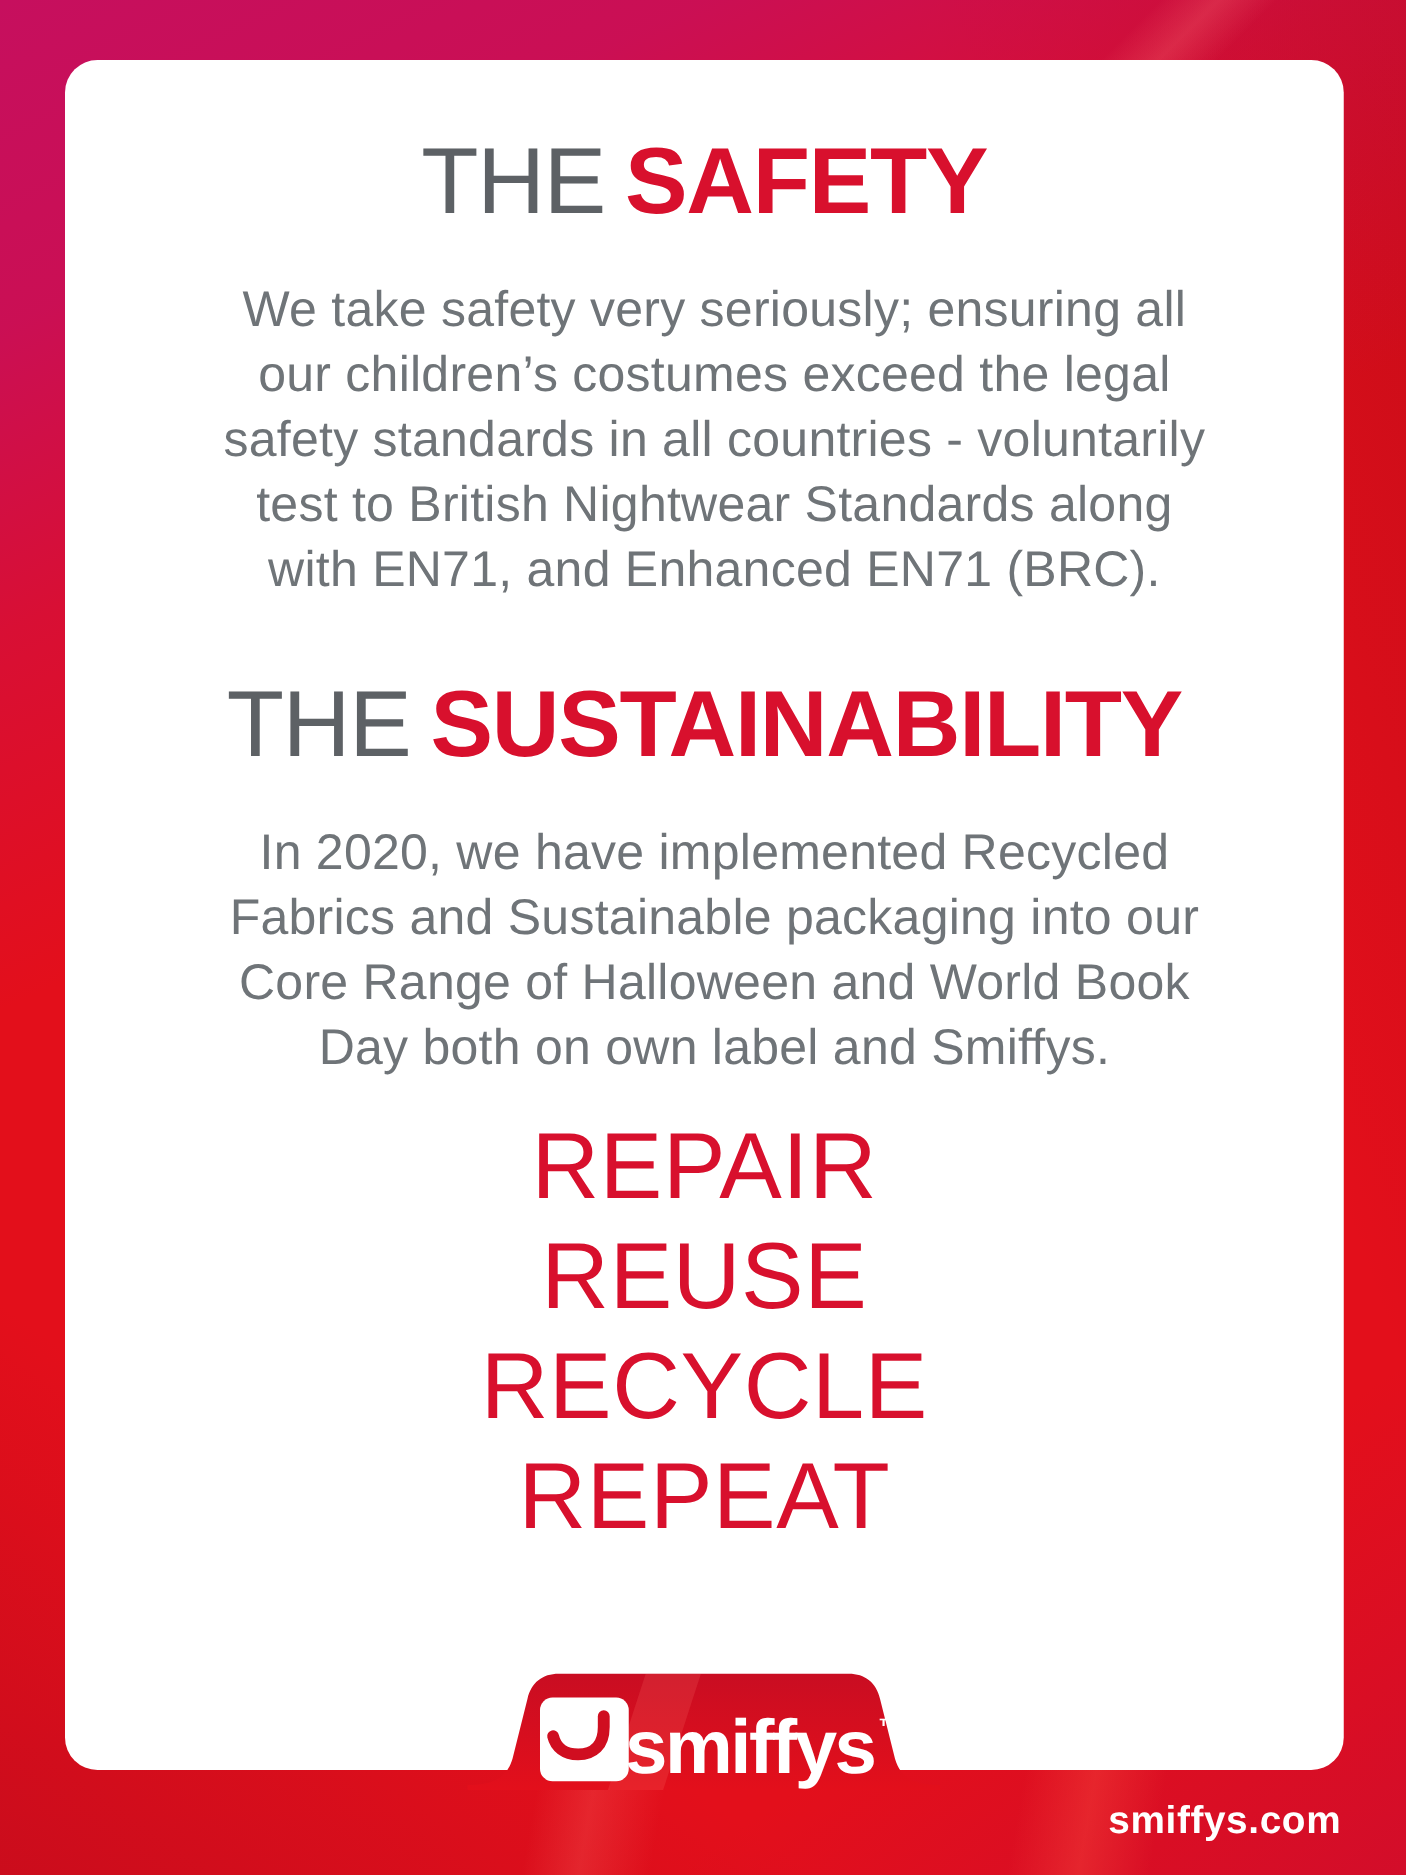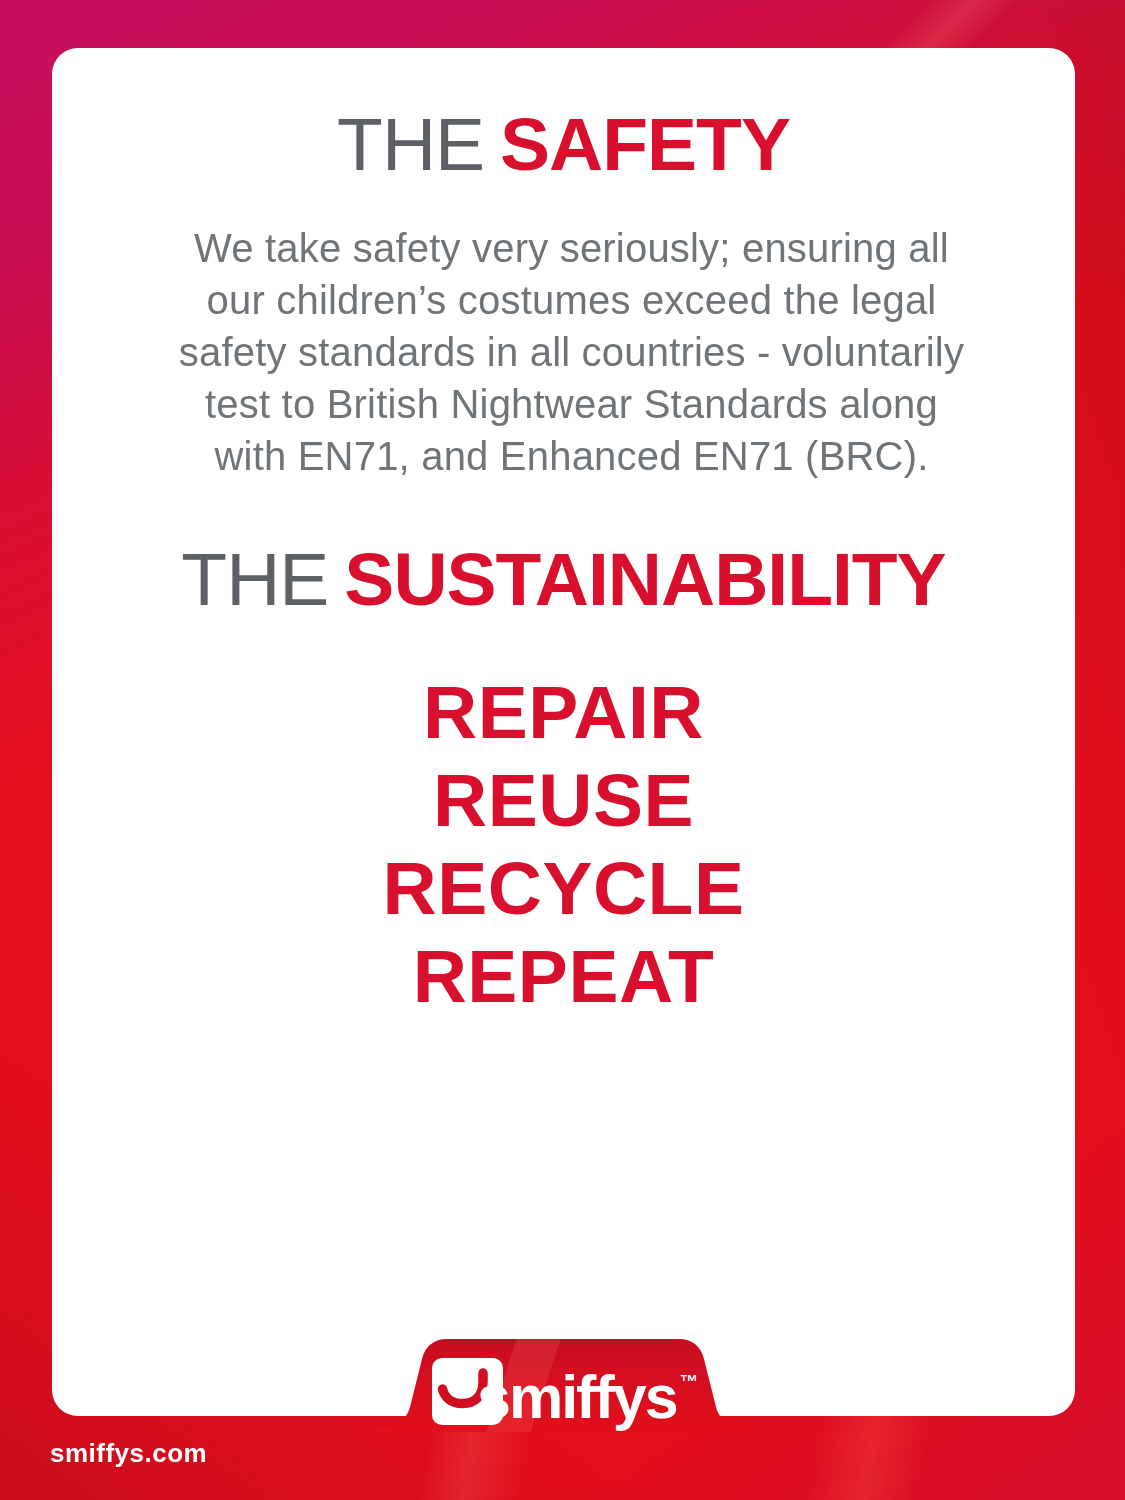--- a/index.html
+++ b/index.html
@@ -41,62 +41,63 @@
   }
   .heading{font-size:75px;line-height:1.1;letter-spacing:-1px;white-space:nowrap;}
   .heading .pre{color:var(--heading-gray);font-weight:400;margin-right:16px;}
   .heading .main{color:var(--accent-red);font-weight:700;}
   .heading-2{margin-top:56px;}
   .body-text{
     margin:36px auto 0 auto;color:var(--body-gray);
     font-size:40px;line-height:52px;letter-spacing:0.2px;font-weight:400;padding-left:16px;
   }
   .mantra{
-    margin-top:48px;color:var(--accent-red);
-    font-size:75px;line-height:88px;font-weight:700;letter-spacing:0.5px;
+    margin-top:24px;color:var(--accent-red);
+    font-size:75px;line-height:88px;font-weight:400;letter-spacing:0.5px;
   }
 
   
   .tab{position:absolute;left:372px;top:1332px;width:382px;height:100px;display:block;}
   .tab-stop-top{stop-color:#c90d22;}
   .tab-stop-bottom{stop-color:var(--background-red);}
   .tab-streak{fill:rgba(255,120,110,0.18);}
 
   
   .smile-box{
     position:absolute;left:432px;top:1358px;width:71px;height:67px;
     background:var(--card-white);border-radius:10px;
   }
   .smile-box svg{position:absolute;inset:0;}
   .smile-path{fill:none;stroke:var(--tab-red);stroke-width:9.5;stroke-linecap:round;}
   .wordmark{
-    position:absolute;left:477px;top:1352px;height:90px;line-height:90px;
+    position:absolute;left:500px;top:1352px;height:90px;line-height:90px;
     color:#ffffff;font-size:61px;font-weight:700;letter-spacing:-2px;white-space:nowrap;
   }
   .tm{display:inline-block;font-size:19px;font-weight:700;letter-spacing:0;transform:translateY(-30px);margin-left:3px;}
   .site{
-    position:absolute;left:50px;top:1438px;width:1023px;text-align:left;
-    color:#ffffff;font-size:26px;font-weight:700;letter-spacing:0.5px;
+    position:absolute;left:50px;top:1438px;width:1023px;text-align:right;
+    color:#ffffff;font-size:31px;font-weight:700;letter-spacing:0.5px;
   }
 </style>
 </head>
 <body>
 
 <div class="stage">
   <div class="bg"></div>
 
   <div class="card">
     <div class="heading">
       <span class="pre">THE</span><span class="main">SAFETY</span>
     </div>
     <p class="body-text">We take safety very seriously; ensuring all<br>our children’s costumes exceed the legal<br>safety standards in all countries - voluntarily<br>test to British Nightwear Standards along<br>with EN71, and Enhanced EN71 (BRC).</p>
 
     <div class="heading heading-2">
       <span class="pre">THE</span><span class="main">SUSTAINABILITY</span>
     </div>
+    <p class="body-text">In 2020, we have implemented Recycled<br>Fabrics and Sustainable packaging into our<br>Core Range of Halloween and World Book<br>Day both on own label and Smiffys.</p>
 
     <div class="mantra">REPAIR<br>REUSE<br>RECYCLE<br>REPEAT</div>
   </div>
 
   <svg class="tab" viewBox="0 0 382 100" aria-hidden="true">
     <defs>
       <linearGradient id="tg" x1="0" y1="0" x2="0" y2="1">
         <stop offset="0" class="tab-stop-top"></stop>
         <stop offset="1" class="tab-stop-bottom"></stop>
       </linearGradient>

